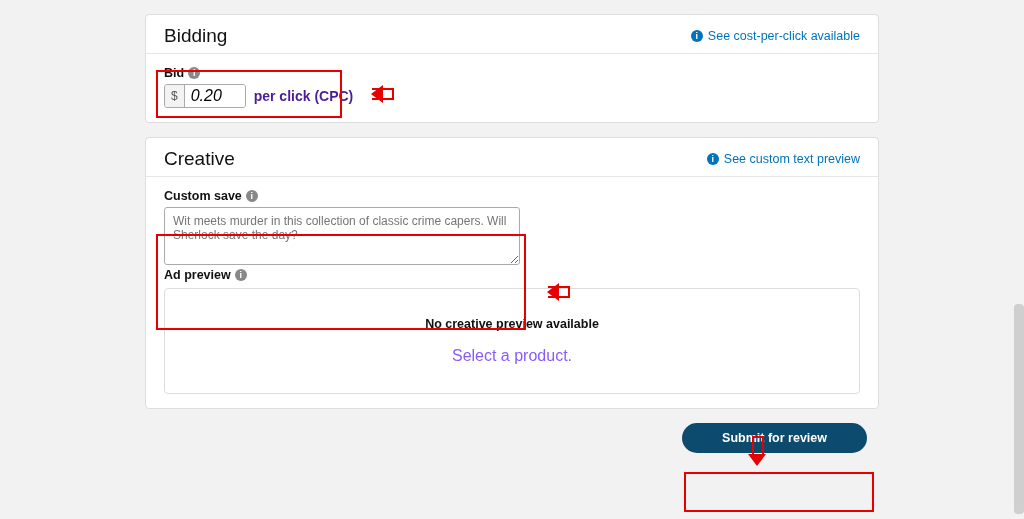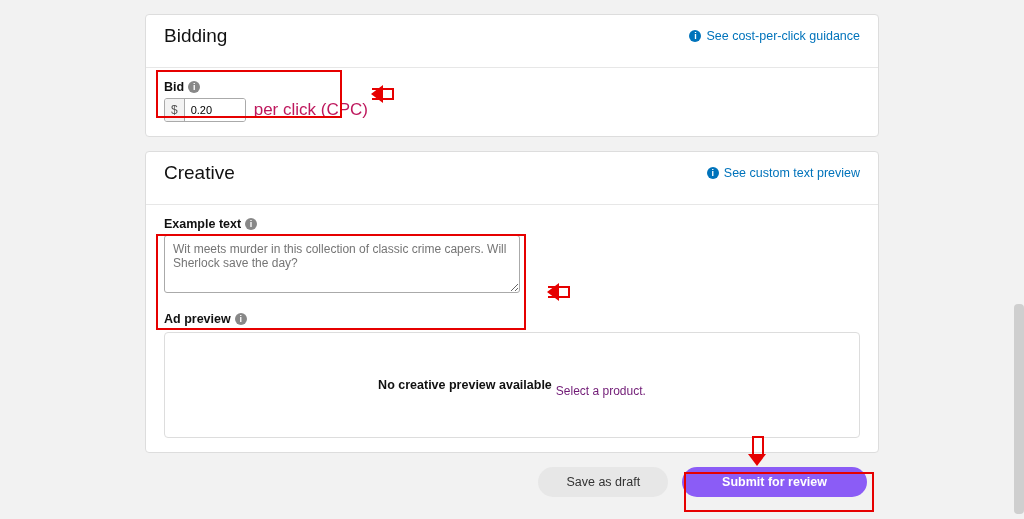--- a/index.html
+++ b/index.html
@@ -17,21 +17,21 @@
   .card {
     background: #fff;
     border: 1px solid #ddd;
     border-radius: 4px;
     margin-top: 14px;
   }
   .card-header {
     display: flex;
     justify-content: space-between;
     align-items: center;
-    padding: 10px 18px 20px 18px;
+    padding: 10px 18px 6px 18px;
     border-bottom: 1px solid #e7e7e7;
   }
   .card-title {
     font-size: 19px;
     font-weight: 400;
     color: #111;
   }
   .help-link {
     color: #0073bb;
     font-size: 12.5px;
@@ -78,23 +78,24 @@
     display: flex;
     align-items: center;
     font-size: 12px;
     color: #555;
   }
   .bid-input {
     border: none;
     outline: none;
     width: 60px;
     padding: 0 6px;
-    font-size: 11px;
-  }
-  .suffix { font-size: 17px; color: #be185d; }
+    font-size: 16px;
+    font-style: italic;
+  }
+  .suffix { font-size: 14px; color: #4c1d95; font-weight: bold; }
   .helper {
     font-size: 11.5px;
     color: #767676;
     margin-top: 6px;
   }
   .textarea {
     width: 356px;
     height: 58px;
     border: 1px solid #aaa;
     border-radius: 3px;
@@ -103,43 +104,43 @@
     color: #767676;
     resize: both;
     font-family: inherit;
   }
   .preview-box {
     border: 1px solid #ddd;
     border-radius: 4px;
     height: 106px;
     margin-top: 6px;
     display: flex;
-    flex-direction: row;
+    flex-direction: column;
     align-items: center;
     justify-content: center;
     gap: 4px;
   }
   .preview-title { font-size: 12.5px; font-weight: 700; color: #111; }
-  .preview-sub { font-size: 12px; color: #701a75; margin-top: 12px; }
+  .preview-sub { font-size: 16px; color: #8b5cf6; margin-top: 12px; }
   .footer-row {
     display: flex;
     justify-content: flex-end;
     gap: 14px;
     padding: 14px 12px 10px 0;
   }
   .btn {
     height: 30px;
     border-radius: 16px;
     border: none;
     font-size: 12.5px;
     padding: 0 28px;
     cursor: pointer;
   }
   .btn-secondary { background: #e7e7e7; color: #333; }
-  .btn-primary { background: #8b5cf6; color: #fff; font-weight: 700; padding: 0 40px; }
+  .btn-primary { background: #0c4a6e; color: #fff; font-weight: 700; padding: 0 40px; }
 
   
   .annot-box {
     position: absolute;
     border: 2px solid #e60000;
     pointer-events: none;
   }
   .arrow-left, .arrow-down { position: absolute; pointer-events: none; }
   .arrow-left::before {
     content: "";
@@ -192,21 +193,21 @@
 </head>
 <body>
 
 <div class="content">
 
   <div class="card">
     <div class="card-header">
       <div class="card-title">Bidding</div>
       <a class="help-link">
         <span class="info-dot">i</span>
-        <span>See cost-per-click guidance</span>
+        <span>See cost-per-click available</span>
       </a>
     </div>
     <div class="card-body">
       <div class="field-label">
         <span>Bid</span>
         <span class="info-dot gray">i</span>
       </div>
       <div class="bid-row">
         <div class="bid-input-wrap">
           <span class="currency">$</span>
@@ -220,38 +221,37 @@
   <div class="card">
     <div class="card-header">
       <div class="card-title">Creative</div>
       <a class="help-link">
         <span class="info-dot">i</span>
         <span>See custom text preview</span>
       </a>
     </div>
     <div class="card-body">
       <div class="field-label">
-        <span>Example text</span>
+        <span>Custom save</span>
         <span class="info-dot gray">i</span>
       </div>
       <textarea class="textarea" placeholder="Wit meets murder in this collection of classic crime capers. Will Sherlock save the day?" style=""></textarea>
 
-      <div class="field-label" style="margin-top:16px">
+      <div class="field-label" style="margin-top:0">
         <span>Ad preview</span>
         <span class="info-dot gray">i</span>
       </div>
       <div class="preview-box">
         <div class="preview-title">No creative preview available</div>
         <div class="preview-sub">Select a product.</div>
       </div>
     </div>
   </div>
 
   <div class="footer-row">
-    <button class="btn btn-secondary">Save as draft</button>
     <button class="btn btn-primary">Submit for review</button>
   </div>
 
 </div>
 
 <div class="annot-box" style="left:156px; top:70px; width:186px; height:48px;"></div>
 <div class="arrow-left" style="left:372px; top:88px;">
     <span class="inner"></span>
   </div>
 

